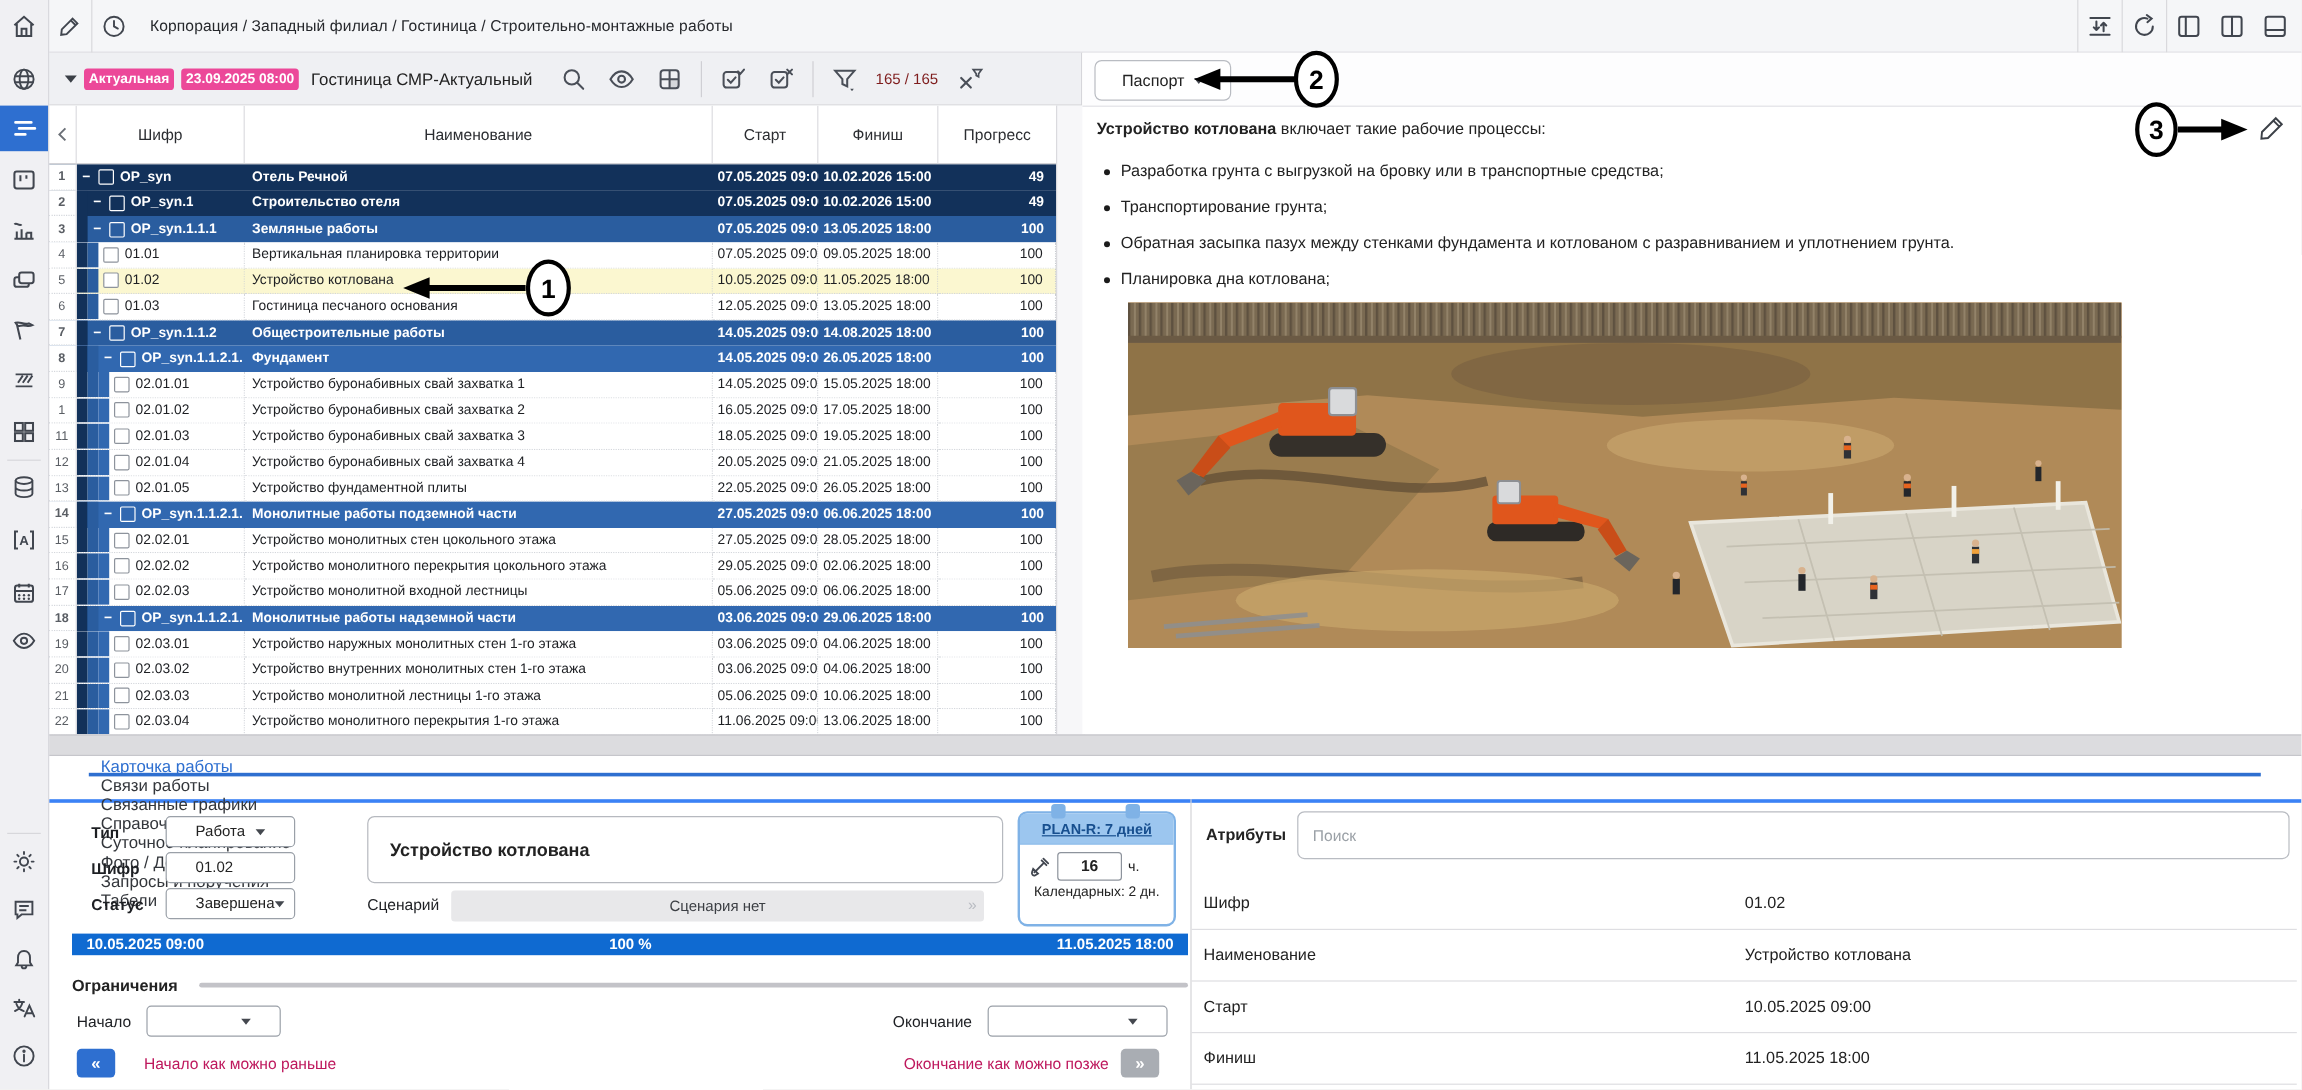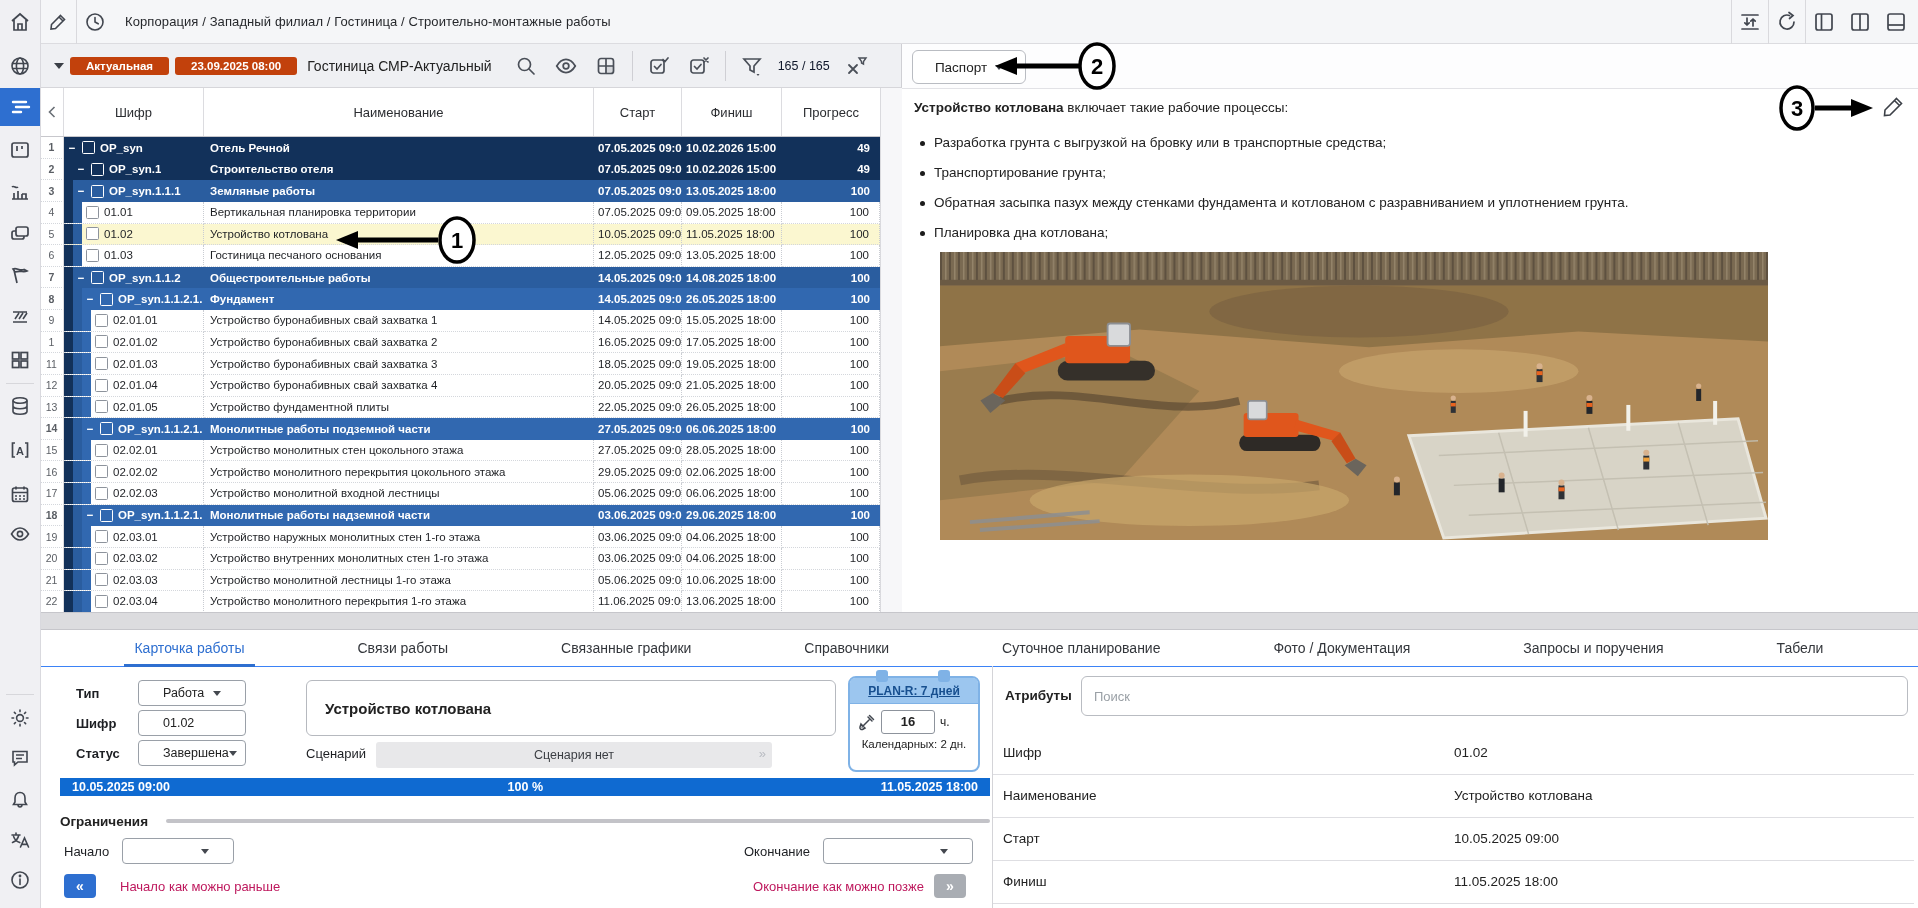--- a/index.html
+++ b/index.html
@@ -16,25 +16,25 @@
           display:flex;align-items:center;box-sizing:border-box;}
   .tb-btn{width:36px;height:44px;display:flex;align-items:center;justify-content:center;cursor:pointer;}
   .tb-div{width:1px;height:44px;background:#d9d9dd;}
   .breadcrumb{font-size:13px;color:#26282c;margin-left:12px;letter-spacing:.1px;}
   .tb-spacer{flex:1;}
   
   .toolbar{position:absolute;left:40px;top:44px;width:862px;height:44px;background:#eff0f3;
            border-bottom:1px solid #d6d6da;border-right:1px solid #cfcfd4;display:flex;align-items:center;
            box-sizing:border-box;padding:0 8px;}
   .caret{width:0;height:0;border-left:5px solid transparent;border-right:5px solid transparent;border-top:6px solid #3a3f46;margin:0 6px;cursor:pointer;}
-  .badge{background:#c2410c;color:#fff;font-size:11.5px;font-weight:bold;padding:3px 16px;border-radius:3px;margin-right:6px;white-space:nowrap;}
+  .badge{background:#ec4899;color:#fff;font-size:11.5px;font-weight:bold;padding:3px 4px;border-radius:3px;margin-right:6px;white-space:nowrap;}
   .sched-name{font-size:14px;color:#222;margin:0 14px 0 4px;white-space:nowrap;}
   .ic{width:30px;height:30px;display:flex;align-items:center;justify-content:center;cursor:pointer;margin:0 5px;}
   .tl-div{width:1px;height:30px;background:#cfcfd4;margin:0 6px;}
-  .cnt{font-size:12.5px;color:#0f172a;margin:0 6px;white-space:nowrap;}
+  .cnt{font-size:12.5px;color:#7f1d1d;margin:0 6px;white-space:nowrap;}
   
   .grid{position:absolute;left:40px;top:88px;width:840px;height:524px;overflow:hidden;background:#fff;font-size:11.5px;}
   .g-head{display:flex;height:48px;border-bottom:1px solid #c7c7cc;background:#fff;}
   .h-c{display:flex;align-items:center;justify-content:center;font-size:13px;color:#2b2d31;border-right:1px solid #dcdce0;box-sizing:border-box;cursor:pointer;}
   .g-row{display:flex;height:21.64px;box-sizing:border-box;cursor:pointer;background:#fff;}
   .c{display:flex;align-items:center;box-sizing:border-box;overflow:hidden;white-space:nowrap;}
   .c.num{width:24px;justify-content:center;color:#5a5e64;font-size:10.5px;background:#fff;border-right:1px solid #dcdce0;border-bottom:1px dotted #d4d7dc;flex:none;}
   .c.code{width:140px;flex:none;}
   .c.name{width:390px;flex:none;padding-left:6px;}
   .c.dt{width:88px;flex:none;padding-left:4px;}
@@ -60,34 +60,34 @@
   .pp-title{position:absolute;left:12px;top:56px;font-size:13.5px;}
   .pp-title b{font-weight:bold;}
   .pp-bullets{position:absolute;left:14px;top:84px;margin:0;padding:0;list-style:none;}
   .pp-bullets li{font-size:13.5px;line-height:30px;padding-left:18px;position:relative;}
   .pp-bullets li::before{content:"";position:absolute;left:4px;top:13px;width:5px;height:5px;border-radius:50%;background:#1b1b1b;}
   .pp-edit{position:absolute;right:12px;top:50px;cursor:pointer;}
   .photo{position:absolute;left:38px;top:208px;width:828px;height:288px;overflow:hidden;background:#b08a58;}
   
   .splitter{position:absolute;left:40px;top:612px;width:1878px;height:18px;background:#dcdcdf;border-top:1px solid #c6c6cb;border-bottom:1px solid #c6c6cb;box-sizing:border-box;cursor:row-resize;}
   .bottom{position:absolute;left:40px;top:630px;width:1878px;height:278px;background:#fff;}
-  .tabs{height:36px;display:flex;align-items:stretch;justify-content:space-around;border-bottom:1px solid #3b82f6;padding:0 38px;}
+  .tabs{height:36px;display:flex;align-items:stretch;justify-content:space-around;border-bottom:3px solid #3b82f6;padding:0 38px;flex-direction:column;}
   .tab{display:flex;align-items:center;font-size:14px;color:#33363b;cursor:pointer;position:relative;padding:0 6px;}
   .tab.active{color:#2e6fd0;}
   .tab.active::after{content:"";position:absolute;left:-4px;right:-4px;bottom:-1px;height:3px;background:#2e6fd0;}
   .bcontent{position:absolute;left:0;top:36px;width:1878px;height:242px;}
   
   .card{position:absolute;left:16px;top:0;width:950px;height:242px;}
   .flabel{position:absolute;font-size:13px;font-weight:bold;color:#1d1f23;}
   .dd,.inp{position:absolute;height:26px;border:1px solid #9aa0a8;border-radius:4px;background:#fff;box-sizing:border-box;
         font-size:12.5px;display:flex;align-items:center;padding:0 24px;cursor:pointer;}
   .dd .dd-caret{margin-left:auto;width:0;height:0;border-left:4.5px solid transparent;border-right:4.5px solid transparent;border-top:5.5px solid #44484f;}
   .bigname{position:absolute;left:250px;top:14px;width:530px;height:56px;border:1px solid #b6b9bf;border-radius:6px;background:#fff;
         display:flex;align-items:center;padding:0 18px;font-size:15px;font-weight:bold;box-sizing:border-box;cursor:text;}
-  .scen-bar{position:absolute;left:320px;top:76px;width:396px;height:26px;background:#e8e8ea;border-radius:3px;display:flex;align-items:center;justify-content:center;font-size:12.5px;color:#3c3f44;cursor:pointer;}
+  .scen-bar{position:absolute;left:320px;top:76px;width:444px;height:26px;background:#e8e8ea;border-radius:3px;display:flex;align-items:center;justify-content:center;font-size:12.5px;color:#3c3f44;cursor:pointer;}
   .scen-arrow{position:absolute;right:6px;top:4px;color:#b9bcc2;font-size:13px;}
   .planr{position:absolute;left:792px;top:10px;width:132px;height:96px;border:2px solid #7fb2e6;border-radius:8px;background:#fff;box-sizing:border-box;}
   .planr-tab{position:absolute;top:-8px;width:12px;height:12px;background:#7fb2e6;border-radius:3px;}
   .planr-head{height:25px;background:#9cc6ef;border-radius:5px 5px 0 0;display:flex;align-items:center;justify-content:center;border-bottom:1px solid #7fb2e6;}
   .planr-link{font-size:12px;font-weight:bold;color:#174f8f;text-decoration:underline;cursor:pointer;}
   .planr-hours{display:flex;align-items:center;padding:6px 6px 2px 8px;gap:5px;}
   .planr-inp{width:52px;height:22px;border:1px solid #8d939c;border-radius:3px;text-align:center;font-size:13px;font-weight:bold;line-height:22px;cursor:text;}
   .planr-unit{font-size:12px;}
   .planr-cal{font-size:11.5px;text-align:center;margin-top:2px;}
   .pbar{position:absolute;left:4px;top:112px;width:930px;height:18px;background:#0f6ad1;color:#fff;font-size:12.5px;font-weight:bold;

